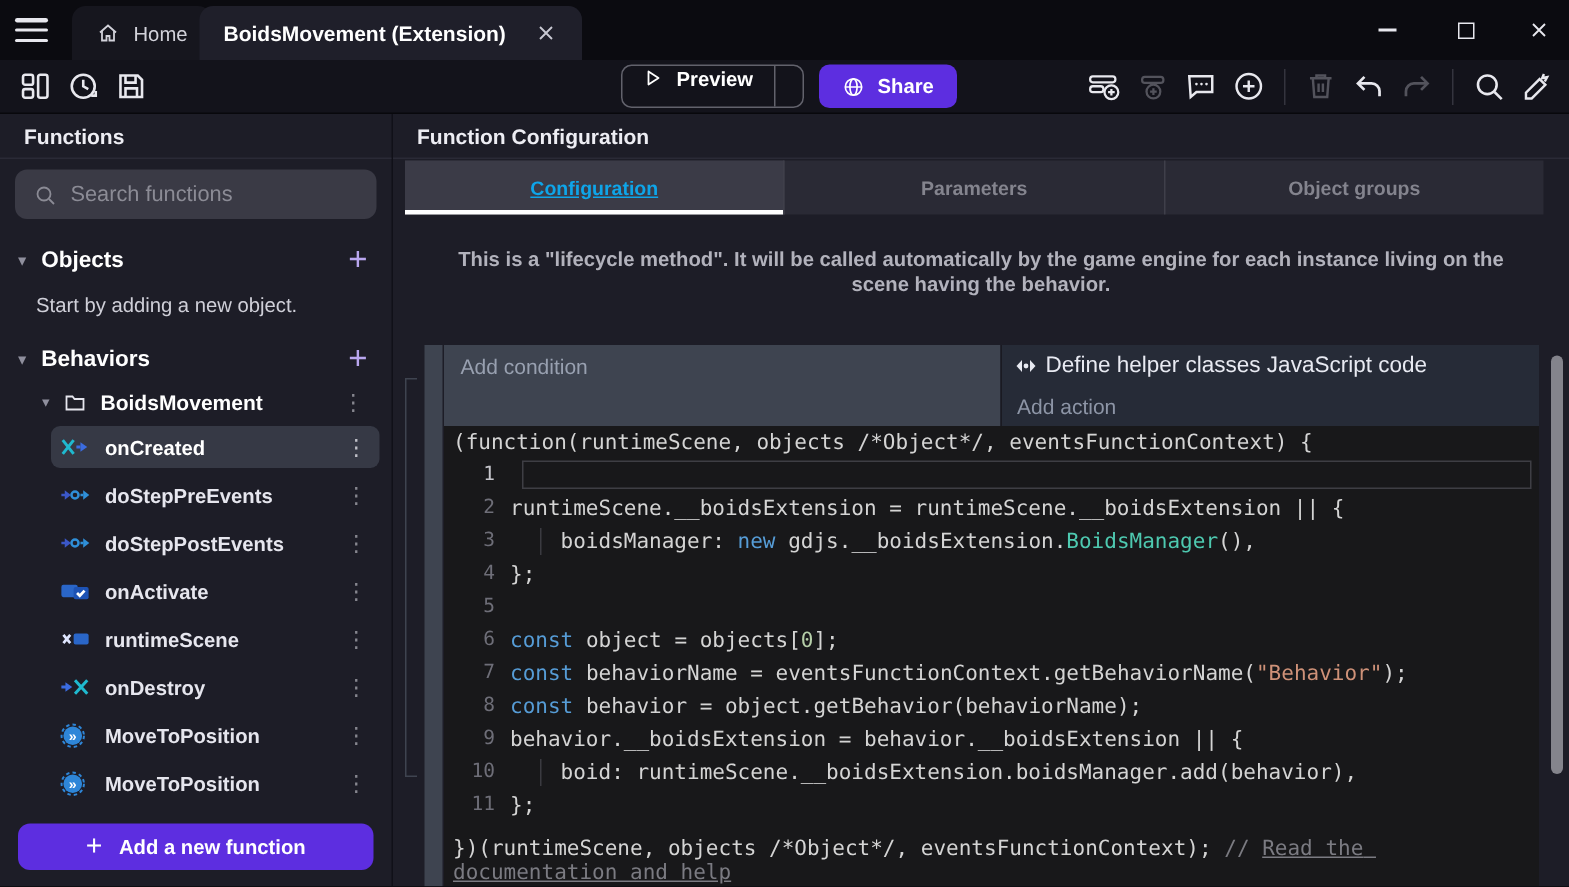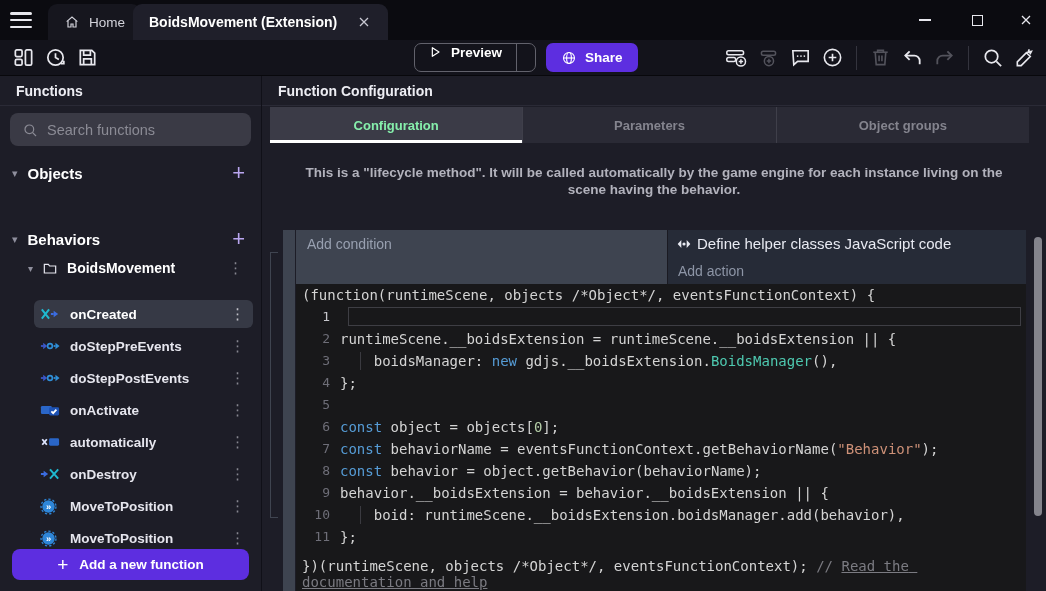--- a/index.html
+++ b/index.html
@@ -54,36 +54,36 @@
   .sec-label { color:#fff; font-size:15px; font-weight:700; flex:1; }
   .sec-plus { color:#b9a6ef; font-size:22px; font-weight:400; line-height:20px; padding:0 6px; cursor:pointer; }
   .empty-text { position:absolute; top:120px; left:24px; color:#cfcfd8; font-size:13.5px; }
   .group-row { position:absolute; top:180px; left:28px; right:10px; height:24px; display:flex; align-items:center; gap:9px; cursor:pointer; }
   .group-row .sec-chev { font-size:10px; }
   .group-row svg { width:16px; height:16px; color:#e6e6ee; }
   .group-label { color:#fff; font-size:14px; font-weight:700; flex:1; }
   .kebab { color:#86868f; font-size:15px; padding:0 8px; cursor:pointer; text-align:center; }
   #fn-list { position:absolute; top:208px; left:34px; right:8px; }
   .fn-row { height:28px; margin-bottom:4px; display:flex; align-items:center; gap:8px; padding:0 0 0 6px; border-radius:6px; cursor:pointer; }
-  .fn-row.sel { background:var(--selection-gray,#363945);margin-top:16px; }
+  .fn-row.sel { background:var(--selection-gray,#363945); }
   .fn-icon { width:22px; flex:none; display:flex; align-items:center; }
   .fn-icon svg { width:20px; height:14px; display:block; }
   .fn-icon svg.sq { width:17px; height:17px; }
   .fn-label { flex:1; color:#e6e6ee; font-size:13.5px; font-weight:700; }
   .fn-row.sel .fn-label { color:#fff; }
   .fn-row.sel .kebab { color:#c0c0c8; }
   .add-fn { position:absolute; left:12px; right:12px; top:473px; height:31px; background:var(--accent-purple,#5d2ee0); border:none; border-radius:8px; color:#fff; font-size:13.5px; font-weight:700; font-family:inherit; display:flex; align-items:center; justify-content:center; gap:11px; cursor:pointer; }
   .add-fn .plus { font-size:19px; font-weight:400; }
 
   
   .main { position:absolute; top:76px; left:262px; right:0; bottom:0; background:#1d1d27; }
   .main-tabs { position:absolute; top:31px; left:8px; width:759px; height:36px; display:flex; background:#2a2a35; }
   .mtab { flex:1; display:flex; align-items:center; justify-content:center; font-size:13px; font-weight:700; color:#84848e; border-right:1px solid #3f3f4a; cursor:pointer; }
   .mtab:last-child { border-right:none; }
-  .mtab.active { background:#3b3b47; color:#86efac; box-shadow:inset 0 -3px 0 #ffffff; }
+  .mtab.active { background:#3b3b47; color:#0ea5e9; box-shadow:inset 0 -3px 0 #ffffff;text-decoration:underline; }
   .desc { position:absolute; top:88px; left:42px; right:42px; text-align:center; color:#b2b2bc; font-size:13.5px; font-weight:600; line-height:17px; }
 
   
   .events { position:absolute; top:154px; left:0; right:0; bottom:0; }
   .bracket { position:absolute; left:8px; top:22px; width:8px; height:266px; border-left:1px solid #3f4450; border-top:1px solid #3f4450; border-bottom:1px solid #3f4450; }
   .strip { position:absolute; left:21px; top:0; width:12px; bottom:0; background:var(--event-slate,#3e4450); cursor:pointer; }
   .cond { position:absolute; left:34px; top:0; width:371px; height:54px; background:var(--event-slate,#3e4450); padding:6px 11px; color:#98a0b0; font-size:14px; cursor:pointer; }
   .action-col { position:absolute; left:405px; top:0; width:359px; height:54px; background:#262b37; border-left:1px solid #1a1a22; }
   .js-title { height:27px; display:flex; align-items:center; gap:5px; padding:0 8px; color:#e8eaf2; font-size:15px; cursor:pointer; }
   .js-title svg { width:19px; height:13px; flex:none; color:#e8eaf2; }
@@ -276,20 +276,21 @@
             <path d="M16 16l5 5"></path>
           </svg>
         </span>
       <input type="text" placeholder="Search functions" style="">
     </div>
     <div class="section-row sec-objects">
       <span class="sec-chev">▾</span>
       <span class="sec-label">Objects</span>
       <span class="sec-plus">+</span>
     </div>
+    <div class="empty-text">Start by adding a new object.</div>
     <div class="section-row sec-behaviors">
       <span class="sec-chev">▾</span>
       <span class="sec-label">Behaviors</span>
       <span class="sec-plus">+</span>
     </div>
     <div class="group-row">
       <span class="sec-chev">▾</span>
       <span style="display: inline-flex; width: 16px; height: 16px;">
           <svg viewBox="0 0 24 24" fill="none" stroke="currentColor" stroke-width="1.8" style="width: 100%; height: 100%;">
             <path d="M3.5 6.5h6l2 2.5h9v10.5h-17z"></path>
@@ -347,21 +348,21 @@
           <span class="fn-label">onActivate</span>
           <span class="kebab">⋮</span>
         </div>
         <div class="fn-row">
           <span class="fn-icon">
             <svg viewBox="0 0 22 14" fill="none">
               <path d="M2.5 4l5 6M7.5 4l-5 6" stroke="#dfe6ff" stroke-width="2"></path>
               <rect x="10" y="3" width="11" height="8" rx="1.5" fill="#2a66c8"></rect>
             </svg>
           </span>
-          <span class="fn-label">automatically</span>
+          <span class="fn-label">runtimeScene</span>
           <span class="kebab">⋮</span>
         </div>
         <div class="fn-row">
           <span class="fn-icon">
             <svg viewBox="0 0 22 14" fill="none">
               <path d="M1 7h4" stroke="#3b6ce0" stroke-width="2.2"></path>
               <path d="M4 3.5L9 7L4 10.5z" fill="#3b6ce0"></path>
               <path d="M11 2l9 10M20 2l-9 10" stroke="#1fb9cf" stroke-width="2.2"></path>
             </svg>
           </span>

